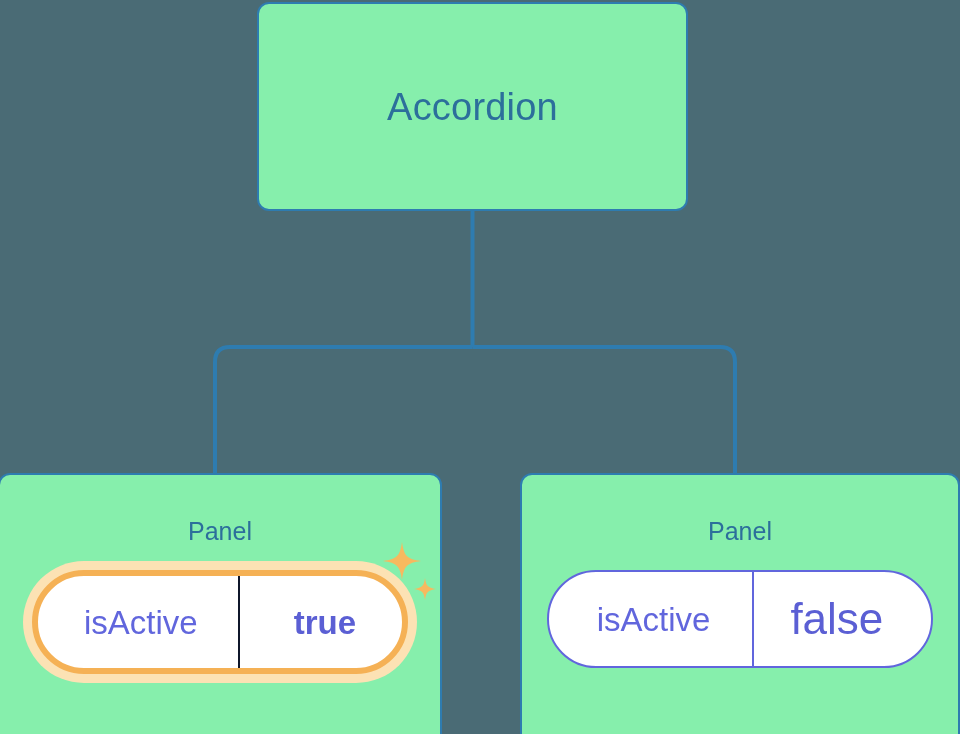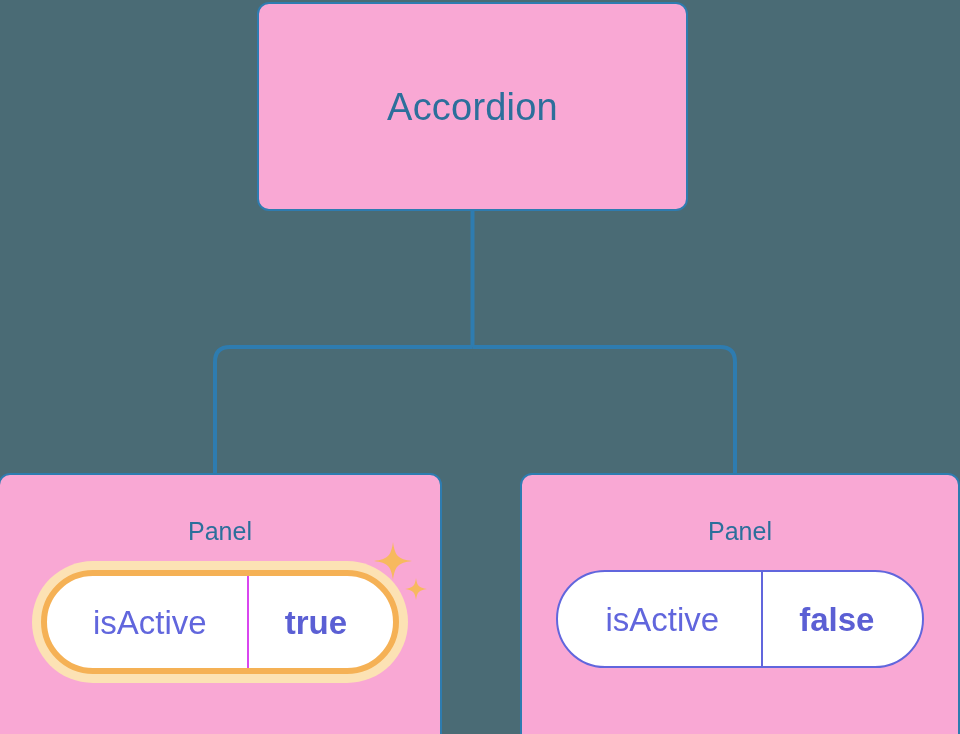--- a/index.html
+++ b/index.html
@@ -31,21 +31,21 @@
     width: 960px;
     height: 734px;
     z-index: 1;
     pointer-events: none;
   }
 
   
   .card {
     position: absolute;
     z-index: 2;
-    background: #f9a8d4;
+    background: #86efac;
     border: 2px solid #2e7cb0;
     border-radius: 12px;
     box-sizing: border-box;
   }
 
   .card-root {
     left: 257px;
     top: 2px;
     width: 431px;
     height: 209px;
@@ -111,22 +111,22 @@
 
   .pill-plain .pill-key {
     color: #6166dd;
     font-size: 33px;
     font-weight: 400;
     padding: 0 42px 0 48px;
   }
 
   .pill-plain .pill-val {
     color: #5b5fd4;
-    font-size: 33px;
-    font-weight: 700;
+    font-size: 44px;
+    font-weight: 400;
     padding: 0 48px 0 36px;
     border-left: 2px solid #6166dd;
   }
 
   
   .pill-hl {
     height: 104px;
     border-radius: 999px;
     border: 6px solid #f5b155;
     box-shadow: 0 0 0 9px #fce2b4;
@@ -136,22 +136,22 @@
     color: #6166dd;
     font-size: 33px;
     font-weight: 400;
     padding: 0 40px 0 46px;
   }
 
   .pill-hl .pill-val {
     color: #5b5fd4;
     font-size: 33px;
     font-weight: 700;
-    padding: 0 46px 0 36px;
-    border-left: 2px solid #d946ef;
+    padding: 0 46px 0 54px;
+    border-left: 2px solid #0f172a;
   }
 
   .pill-key, .pill-val {
     display: flex;
     align-items: center;
     white-space: nowrap;
     line-height: 1;
   }
 
   

